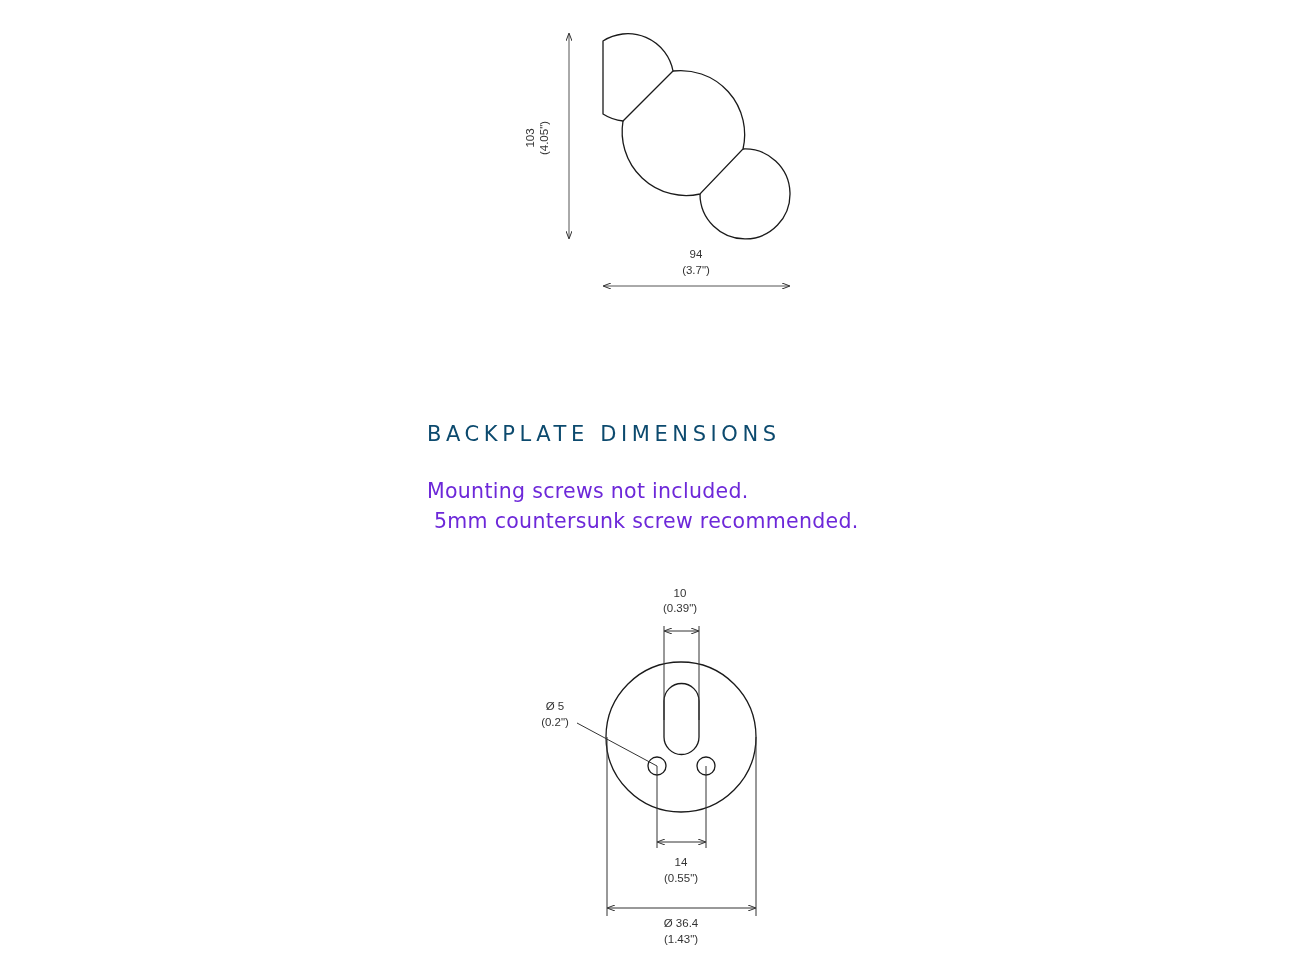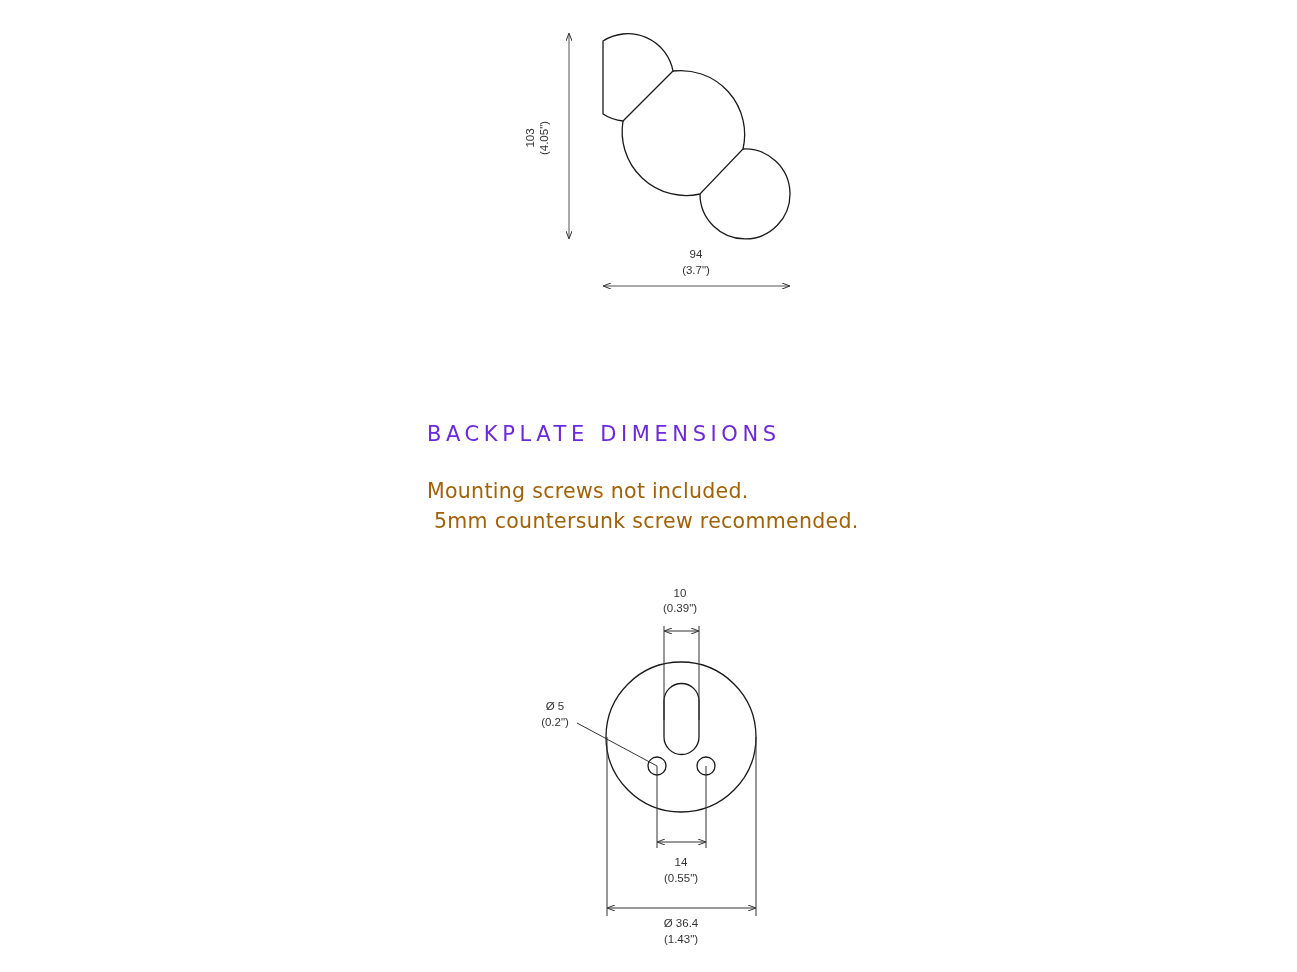--- a/index.html
+++ b/index.html
@@ -1,22 +1,22 @@
 <!DOCTYPE html>
 <html><head>
   <meta charset="utf-8">
   <style>
     html, body { margin: 0; padding: 0; background: #ffffff; }
     body { width: 1297px; height: 972px; position: relative; overflow: hidden;
            font-family: "Liberation Sans", sans-serif; color: #222; }
     svg.drawing { position: absolute; left: 0; top: 0; }
     .dim { font-family: "Liberation Sans", sans-serif; font-size: 11.5px; fill: #333; }
     .heading { position: absolute; left: 427px; top: 422px; font-size: 21px; letter-spacing: 4.6px;
-               color: #6d28d9; font-family: "DejaVu Sans", sans-serif; font-weight: normal; white-space: nowrap; }
-    .note { position: absolute; left: 427px; font-size: 20.5px; color: #a16207;
+               color: #0c4a6e; font-family: "DejaVu Sans", sans-serif; font-weight: normal; white-space: nowrap; }
+    .note { position: absolute; left: 427px; font-size: 20.5px; color: #6d28d9;
             font-family: "DejaVu Sans", sans-serif; white-space: nowrap; letter-spacing: 0.3px; }
     .note1 { top: 479px; }
     .note2 { top: 509px; margin-left: 7px; }
   </style>
 </head>
 <body>
 
 <svg class="drawing" width="1297" height="972" viewBox="0 0 1297 972">
   <defs>
     <marker id="arr" markerWidth="8" markerHeight="6" refX="7" refY="3" orient="auto-start-reverse" markerUnits="userSpaceOnUse">

